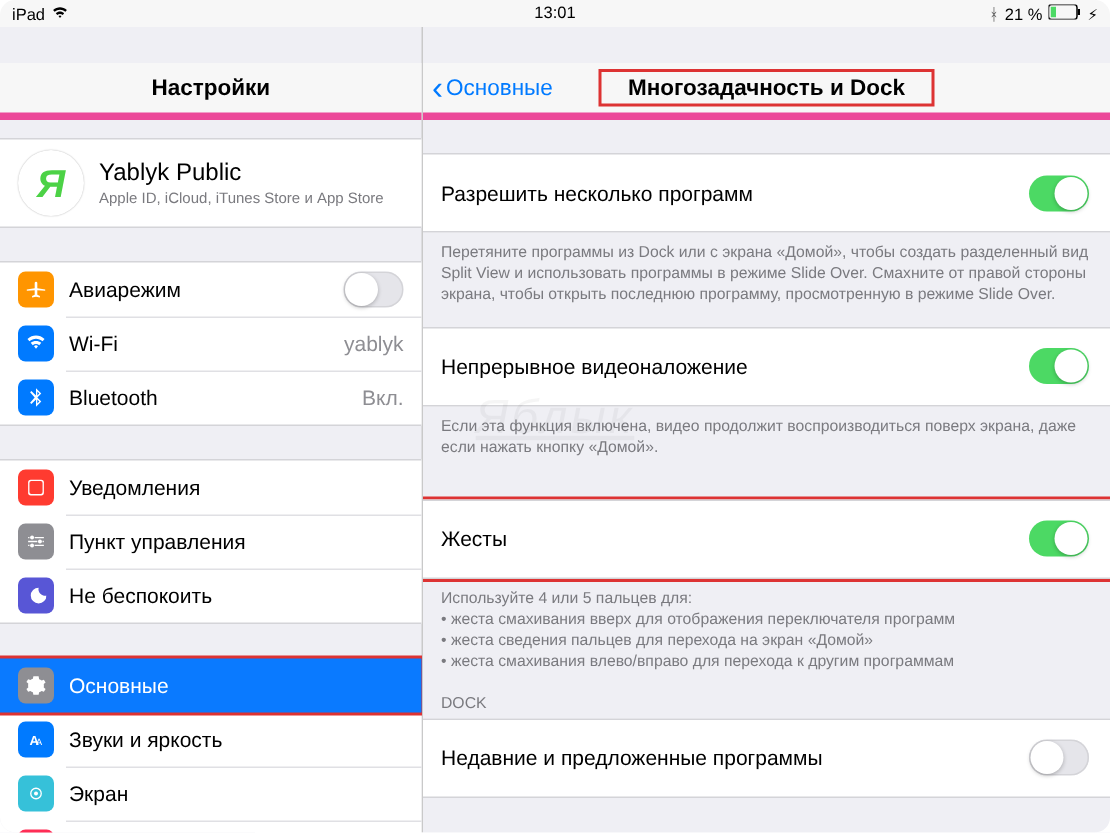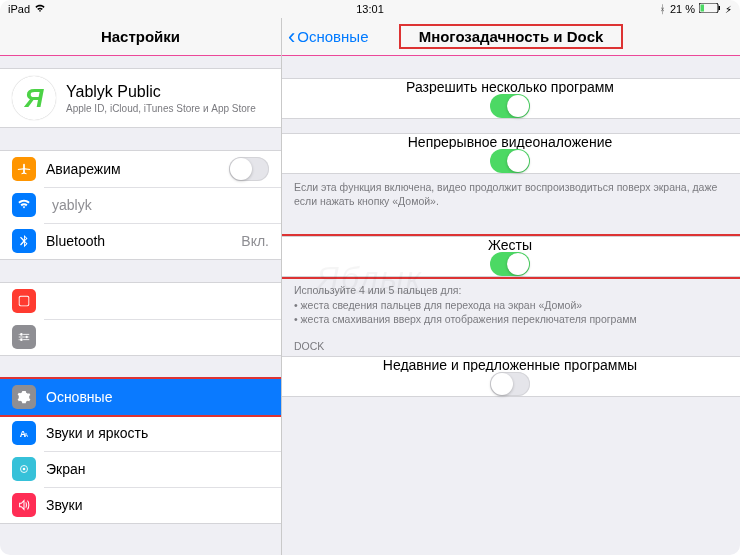--- a/index.html
+++ b/index.html
@@ -4,21 +4,21 @@
 <style>
   * { margin: 0; padding: 0; box-sizing: border-box; font-family: -apple-system, "Helvetica Neue", Arial, sans-serif; -webkit-font-smoothing: antialiased; }
   html, body { width: 740px; height: 555px; overflow: hidden; background: #fff; }
   .screen { width: 740px; height: 555px; display: flex; flex-direction: column; border-radius: 10px; overflow: hidden; }
   .statusbar { height: 18px; display: flex; align-items: center; justify-content: space-between; padding: 0 8px; font-size: 11px; color: #000; background: #f7f7f7; }
   .sb-left, .sb-right { display: flex; align-items: flex-end; gap: 4px; }
   .sb-center { position: absolute; left: 50%; transform: translateX(-50%); font-size: 11px; font-weight: 500; text-align: center; }
   .columns { display: flex; flex: 1; min-height: 0; }
   .leftcol { width: 282px; border-right: 1px solid #c9c9c9; background: #efeff4; display: flex; flex-direction: column; }
   .rightcol { flex: 1; background: #efeff4; display: flex; flex-direction: column; min-width: 0; }
-  .header { height: 38px; background: #f7f7f7; border-bottom: 1px solid #ec4899; display: flex; align-items: center; justify-content: center; position: relative; }
+  .header { height: 38px; background: #f7f7f7; border-bottom: 5px solid #ec4899; display: flex; align-items: center; justify-content: center; position: relative; margin-top: 24px; }
   .header-title { font-size: 15px; font-weight: 600; }
   .back-btn { position: absolute; left: 6px; display: flex; align-items: center; color: #007aff; font-size: 15px; }
   .back-chev { font-size: 22px; line-height: 1; margin-right: 2px; }
   .left-body, .right-body { overflow-y: auto; flex: 1; }
   .group { margin-top: 22px; background: #fff; border-top: 1px solid #d4d4d8; border-bottom: 1px solid #d4d4d8; }
   .group.first { margin-top: 12px; }
   .row { display: flex; align-items: center; height: 36px; padding: 0 12px 0 12px; position: relative; }
   .row + .row::before { content: ""; position: absolute; top: 0; left: 44px; right: 0; height: 1px; background: #e0e0e4; }
   .icon { width: 24px; height: 24px; border-radius: 5px; margin-right: 10px; display: flex; align-items: center; justify-content: center; flex-shrink: 0; }
   .icon svg { width: 14px; height: 14px; fill: #fff; }
@@ -33,21 +33,21 @@
   .switch { width: 40px; height: 24px; border-radius: 12px; position: relative; flex-shrink: 0; }
   .switch.on { background: #4cd964; }
   .switch.off { background: #e5e5ea; box-shadow: inset 0 0 0 1px #d4d4d8; }
   .knob { width: 22px; height: 22px; border-radius: 50%; background: #fff; position: absolute; top: 1px; box-shadow: 0 1px 3px rgba(0,0,0,.25); }
   .switch.on .knob { right: 1px; }
   .switch.off .knob { left: 1px; }
   .footer-text { font-size: 10.5px; color: #7a7a7f; padding: 6px 12px 0 12px; line-height: 1.35; }
   .section-label { font-size: 10.5px; color: #7a7a7f; padding: 14px 12px 4px 12px; text-transform: uppercase; }
   .highlight-red { box-shadow: 0 0 0 2px #d33; position: relative; z-index: 2; }
   .hl-title { border: 2px solid #d33; padding: 2px 18px; }
-  .row.setting { height: 39px; padding-right: 14px; flex-direction: column; }
+  .row.setting { height: 51px; padding-right: 14px; }
   .row.setting::before { left: 12px; }
   .watermark { position: absolute; left: 50%; top: 50%; transform: translate(-50%,-50%); font-size: 32px; color: rgba(0,0,0,.04); font-style: italic; pointer-events: none; z-index: 5; letter-spacing: 2px; text-decoration: underline; }
 </style>
 </head>
 <body>
 
 <div class="screen">
   <div class="statusbar">
     <div class="sb-left">
       <span>iPad</span>
@@ -100,20 +100,21 @@
             <div class="switch off">
                 <div class="knob"></div>
               </div>
           </div>
           <div class="row">
             <div class="icon" style="background:#007aff">
                 <svg viewBox="0 0 16 16">
                   <path d="M8 12l1.5-2c-.9-.8-2.1-.8-3 0zM4 7.5l1.5 1.8c1.5-1.3 3.5-1.3 5 0L12 7.5C9.7 5.5 6.3 5.5 4 7.5zM1.5 4.5 3 6.3c3-2.6 7-2.6 10 0l1.5-1.8C10.7 1 5.3 1 1.5 4.5z"></path>
                 </svg>
               </div>
+            <span class="row-label">Wi-Fi</span>
             <span class="row-value">yablyk</span>
           </div>
           <div class="row">
             <div class="icon" style="background:#007aff">
                 <svg viewBox="0 0 16 16">
                   <path d="M8 1v5.5L4.5 3 3.5 4 7 8l-3.5 4 1 1L8 9.5V15l4-4-3-3 3-3zM9 3.5 10.5 5 9 6.5zm0 9V9.5L10.5 11z"></path>
                 </svg>
               </div>
             <span class="row-label">Bluetooth</span>
             <span class="row-value">Вкл.</span>
@@ -121,30 +122,40 @@
         </div>
 
         <div class="group">
           <div class="row">
             <div class="icon" style="background:#ff3b30">
                 <svg viewBox="0 0 16 16">
                   <rect x="2" y="2" width="12" height="12" rx="2" fill="#fff"></rect>
                   <rect x="3" y="3" width="10" height="10" rx="1.5" fill="#ff3b30"></rect>
                 </svg>
               </div>
+            <span class="row-label">Уведомления</span>
           </div>
           <div class="row">
             <div class="icon" style="background:#8e8e93">
                 <svg viewBox="0 0 16 16">
                   <circle cx="5" cy="5" r="1.5"></circle>
                   <circle cx="11" cy="8" r="1.5"></circle>
                   <circle cx="5" cy="11" r="1.5"></circle>
                   <path d="M2 5h1M7 5h7M2 8h7M13 8h1M2 11h1M7 11h7" stroke="#fff" stroke-width="1"></path>
                 </svg>
               </div>
+            <span class="row-label">Пункт управления</span>
+          </div>
+          <div class="row">
+            <div class="icon" style="background:#5856d6">
+                <svg viewBox="0 0 16 16">
+                  <path d="M10 2a6 6 0 106 6 5 5 0 01-6-6z"></path>
+                </svg>
+              </div>
+            <span class="row-label">Не беспокоить</span>
           </div>
         </div>
 
         <div class="group">
           <div class="row selected highlight-red">
             <div class="icon" style="background:#8e8e93">
                 <svg viewBox="0 0 16 16">
                   <path d="M8 5a3 3 0 100 6 3 3 0 000-6zm6 3c0-.4 0-.8-.1-1.1l1.4-1.1-1.3-2.2-1.7.6c-.6-.5-1.2-.8-1.9-1L10 1H6l-.4 1.8c-.7.2-1.3.5-1.9 1l-1.7-.6L.7 5.4l1.4 1.1C2 6.9 2 7.4 2 8s0 1.1.1 1.5L.7 10.6l1.3 2.2 1.7-.6c.6.5 1.2.8 1.9 1L6 15h4l.4-1.8c.7-.2 1.3-.5 1.9-1l1.7.6 1.3-2.2-1.4-1.1c.1-.4.1-.9.1-1.5z"></path>
                 </svg>
               </div>
@@ -191,20 +202,21 @@
       </div>
       <div class="right-body">
         <div class="group" style="margin-top:22px">
           <div class="row setting">
             <span class="row-label">Разрешить несколько программ</span>
             <div class="switch on">
                 <div class="knob"></div>
               </div>
           </div>
         </div>
+        <div class="footer-text">Перетяните программы из Dock или с экрана «Домой», чтобы создать разделенный вид Split View и использовать программы в режиме Slide Over. Смахните от правой стороны экрана, чтобы открыть последнюю программу, просмотренную в режиме Slide Over.</div>
 
         <div class="group" style="margin-top:14px">
           <div class="row setting">
             <span class="row-label">Непрерывное видеоналожение</span>
             <div class="switch on">
                 <div class="knob"></div>
               </div>
           </div>
         </div>
         <div class="footer-text">Если эта функция включена, видео продолжит воспроизводиться поверх экрана, даже если нажать кнопку «Домой».</div>
@@ -212,22 +224,23 @@
         <div class="group highlight-red" style="margin-top:28px">
           <div class="row setting">
             <span class="row-label">Жесты</span>
             <div class="switch on">
                 <div class="knob"></div>
               </div>
           </div>
         </div>
         <div class="footer-text">
           <div>Используйте 4 или 5 пальцев для:</div>
+          <div>• жеста смахивания вверх для отображения переключателя программ</div>
           <div>• жеста сведения пальцев для перехода на экран «Домой»</div>
-          <div>• жеста смахивания вверх для отображения переключателя программ</div>
+          <div>• жеста смахивания влево/вправо для перехода к другим программам</div>
         </div>
 
         <div class="section-label">DOCK</div>
         <div class="group" style="margin-top:0">
           <div class="row setting">
             <span class="row-label">Недавние и предложенные программы</span>
             <div class="switch off">
                 <div class="knob"></div>
               </div>
           </div>

